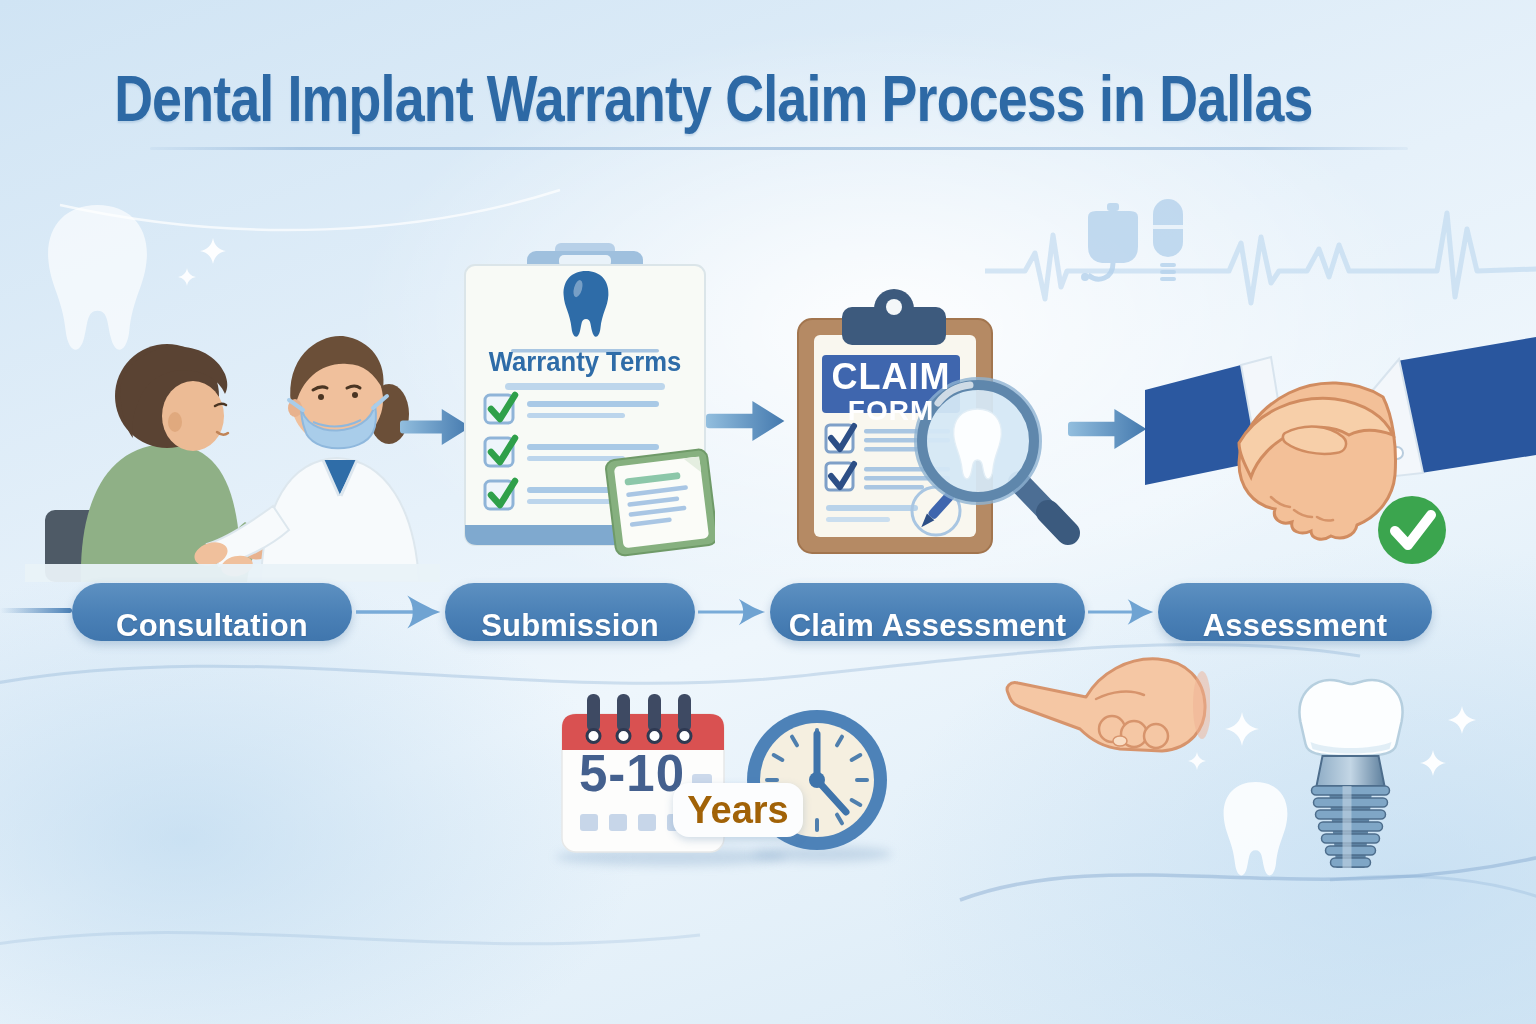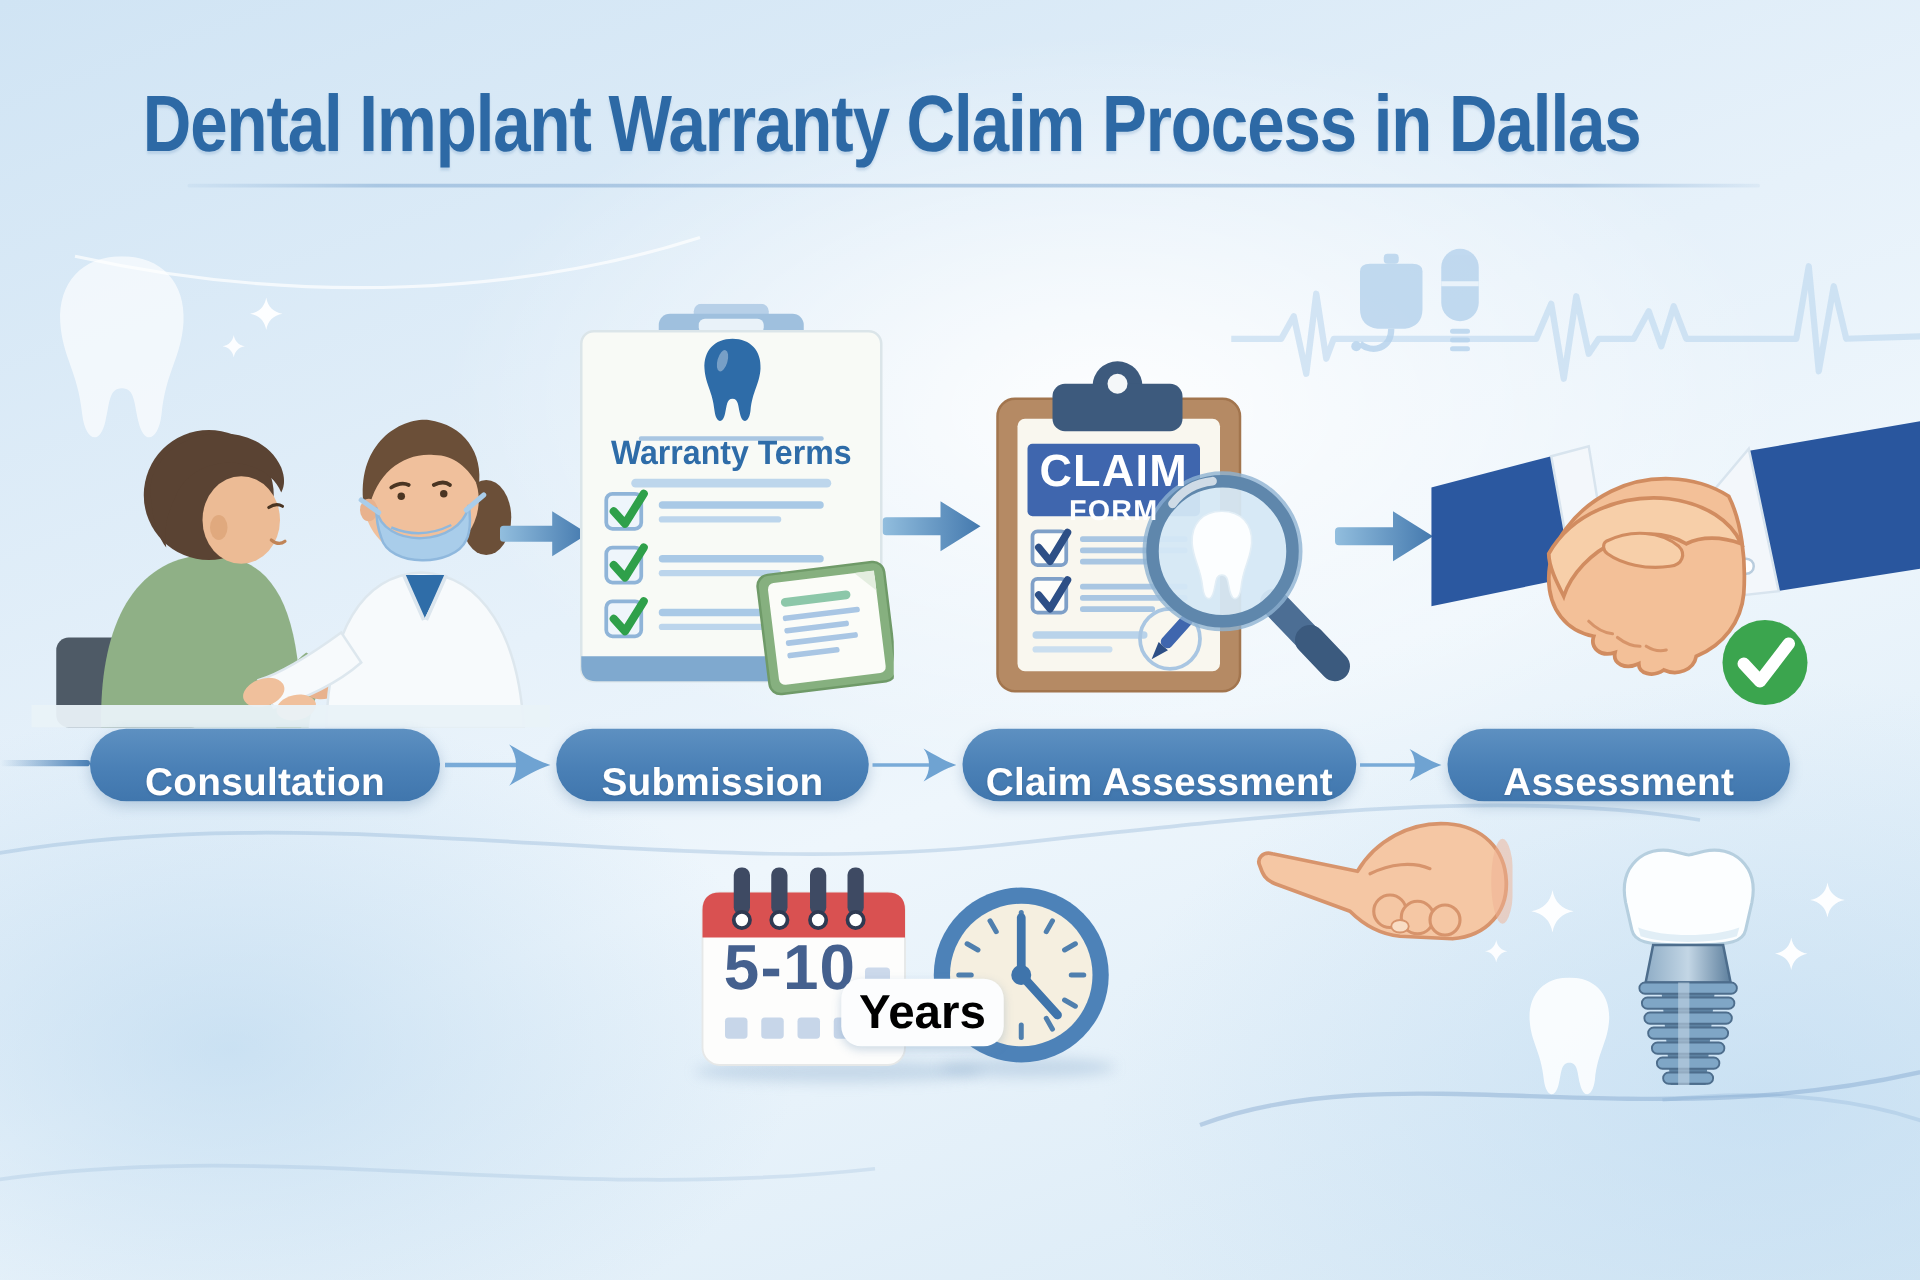--- a/index.html
+++ b/index.html
@@ -34,28 +34,28 @@
     text-shadow:0 1px 2px rgba(40,70,110,0.3);white-space:nowrap;margin-top:28px;
   }
   .lead-line{
     position:absolute;left:0;top:608px;width:72px;height:5px;border-radius:3px;
     background:linear-gradient(90deg,rgba(74,128,182,0),#4a80b6);
   }
   .overlay-text{position:absolute;font-weight:bold;}
   #warranty-title{left:460px;top:347px;width:250px;text-align:center;font-size:27px;color:#2e6ca8;transform:scaleX(0.95);}
   #claim-title{left:822px;top:358px;width:138px;text-align:center;color:#ffffff;line-height:1.05;}
   #claim-title .l1{font-size:36px;letter-spacing:1px;display:block;}
-  #claim-title .l2{font-size:23px;letter-spacing:1px;display:block;}
+  #claim-title .l2{font-size:28px;letter-spacing:1px;display:block;}
   #duration-range{left:566px;top:744px;width:132px;text-align:center;font-size:51px;color:#44608e;letter-spacing:1px;}
   #years-badge{
     position:absolute;left:673px;top:783px;width:130px;height:54px;border-radius:16px;
     background:#fcfdfe;box-shadow:0 3px 8px rgba(100,140,180,0.3);
     display:flex;align-items:center;justify-content:center;
   }
-  #years-badge span{font-size:38px;font-weight:bold;color:#000000;}
+  #years-badge span{font-size:38px;font-weight:bold;color:#a16207;}
   .soft-shadow{position:absolute;border-radius:50%;background:rgba(110,150,190,0.28);filter:blur(5px);}
   svg{display:block;}
 </style>
 </head>
 <body>
 
 <div id="canvas">
 
   <svg width="0" height="0" class="abs" aria-hidden="true">
     <defs>

